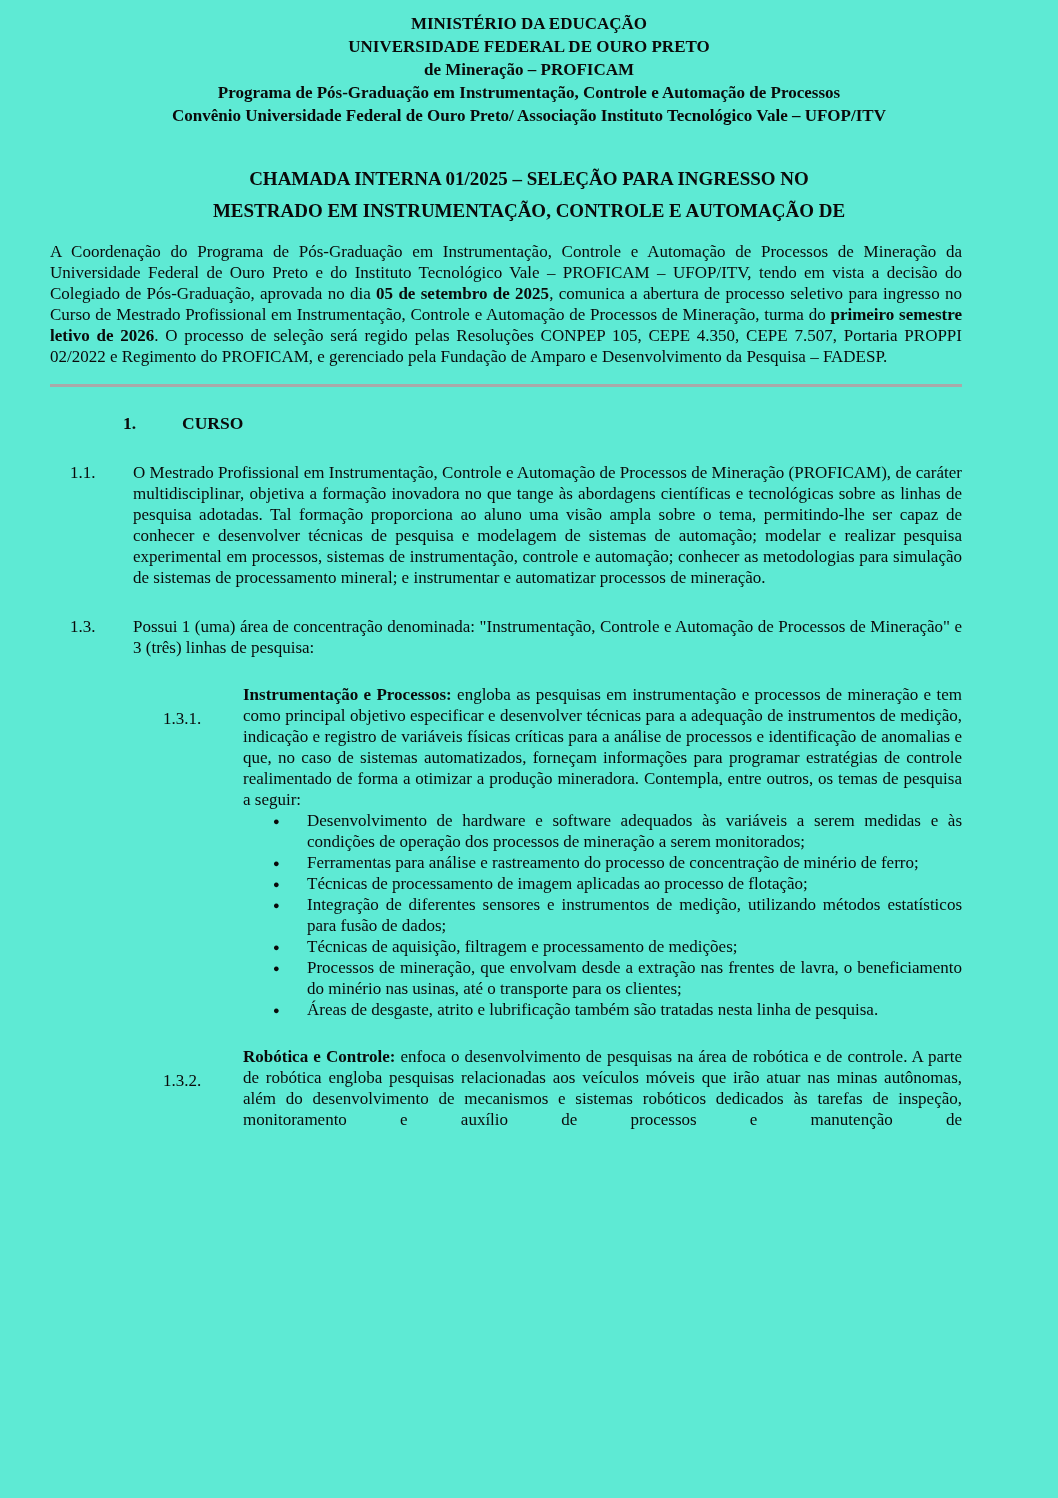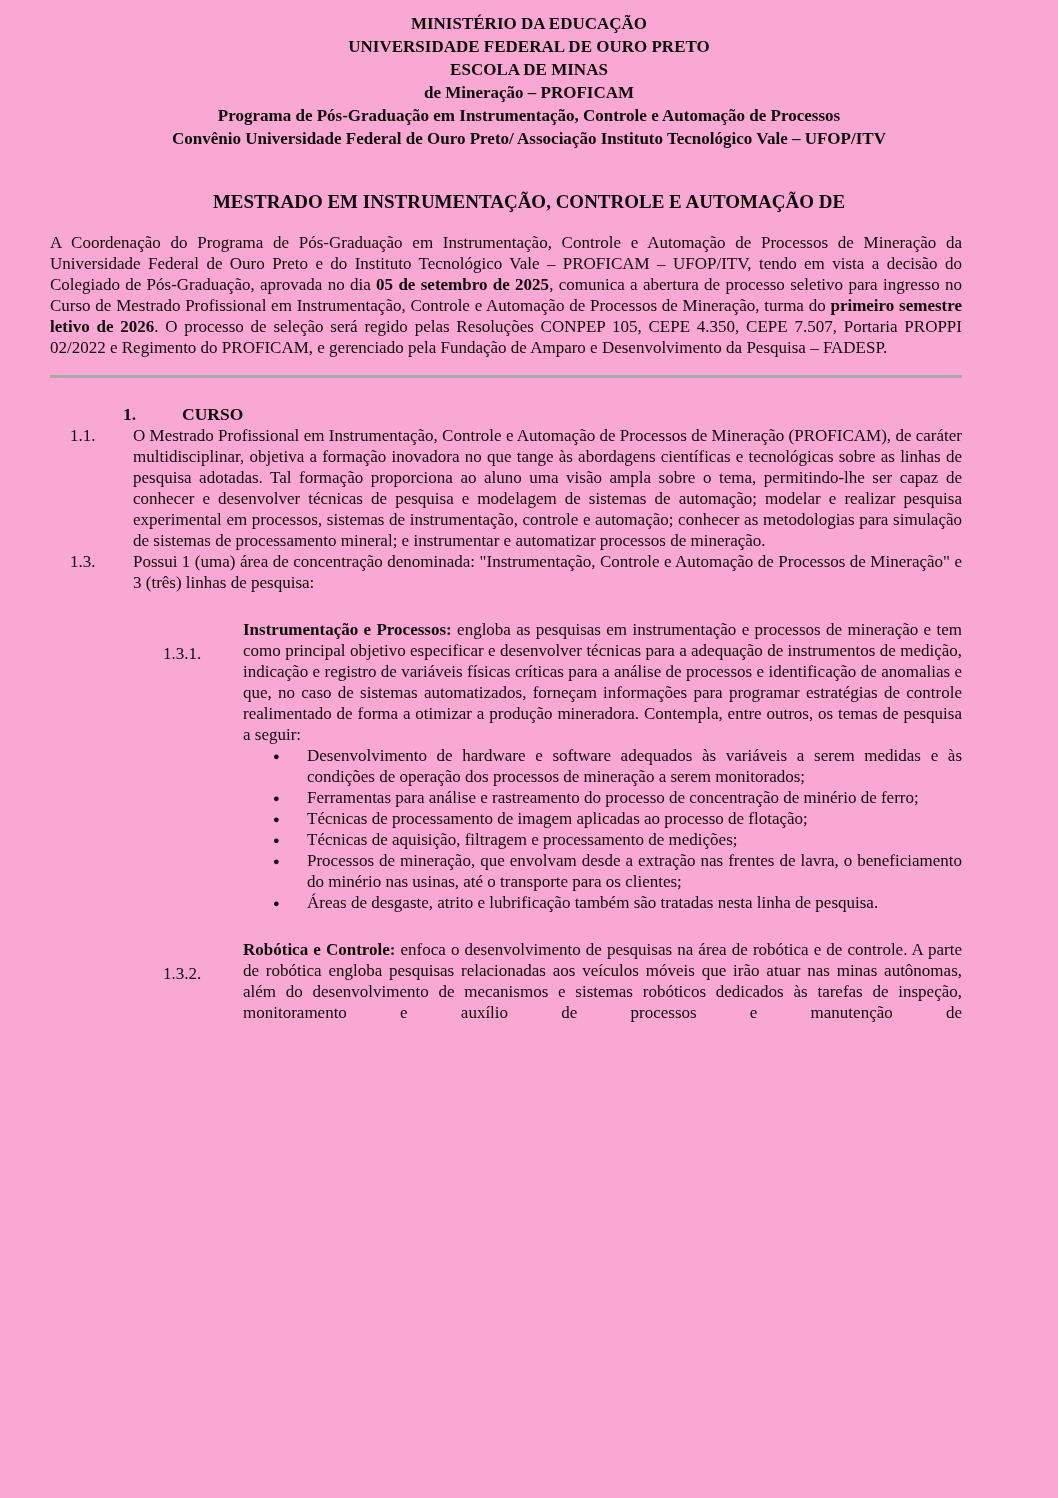--- a/index.html
+++ b/index.html
@@ -4,21 +4,21 @@
 <style>
   html, body {
     margin: 0;
     padding: 0;
     background: #ffffff;
   }
   .page {
     position: relative;
     width: 1058px;
     height: 1498px;
-    background: #f9a8d4;
+    background: #5eead4;
     overflow: hidden;
     font-family: "Liberation Serif", "DejaVu Serif", serif;
     color: #0a0a0a;
   }
   
   .doc-header {
     padding-top: 12px;
     text-align: center;
     font-weight: bold;
     font-size: 17px;
@@ -54,20 +54,21 @@
     font-weight: bold;
     font-size: 17.5px;
   }
   .sec-head .sec-num {
     margin-left: 73px;
     width: 59px;
     flex: none;
   }
   .item {
     display: flex;
+    margin-top: 28px;
     font-family: Liberation Serif, serif;
   }
   .item .item-num {
     margin-left: 20px;
     width: 63px;
     flex: none;
   }
   .item .item-txt {
     flex: 1;
     text-align: justify;
@@ -108,27 +109,27 @@
   }
 </style>
 </head>
 <body>
 
 <div class="page">
 
   <div class="doc-header">
     <div>MINISTÉRIO DA EDUCAÇÃO</div>
     <div>UNIVERSIDADE FEDERAL DE OURO PRETO</div>
-    <div>ESCOLA DE MINAS</div>
     <div>de Mineração – PROFICAM</div>
     <div>Programa de Pós-Graduação em Instrumentação, Controle e Automação de Processos</div>
     <div>Convênio Universidade Federal de Ouro Preto/ Associação Instituto Tecnológico Vale – UFOP/ITV</div>
   </div>
 
   <div class="doc-title">
+    <div>CHAMADA INTERNA 01/2025 – SELEÇÃO PARA INGRESSO NO</div>
     <div>MESTRADO EM INSTRUMENTAÇÃO, CONTROLE E AUTOMAÇÃO DE</div>
   </div>
 
   <div class="body-col">
 
     <p class="intro"><span>A Coordenação do Programa de Pós-Graduação em Instrumentação, Controle e Automação de Processos de Mineração da Universidade Federal de Ouro Preto e do Instituto Tecnológico Vale – PROFICAM – UFOP/ITV, tendo em vista a decisão do Colegiado de Pós-Graduação, aprovada no dia </span><b>05 de setembro de 2025</b><span>, comunica a abertura de processo seletivo para ingresso no Curso de Mestrado Profissional em Instrumentação, Controle e Automação de Processos de Mineração, turma do </span><b>primeiro semestre letivo de 2026</b><span>. O processo de seleção será regido pelas Resoluções CONPEP 105, CEPE 4.350, CEPE 7.507, Portaria PROPPI 02/2022 e Regimento do PROFICAM, e gerenciado pela Fundação de Amparo e Desenvolvimento da Pesquisa – FADESP.</span></p>
 
     <hr class="rule">
 
     <div class="sec-head">
@@ -148,20 +149,21 @@
     </div>
 
     <div class="subitem">
       <span class="sub-num">1.3.1.</span>
       <div class="sub-txt">
         <div><b>Instrumentação e Processos:</b><span> engloba as pesquisas em instrumentação e processos de mineração e tem como principal objetivo especificar e desenvolver técnicas para a adequação de instrumentos de medição, indicação e registro de variáveis físicas críticas para a análise de processos e identificação de anomalias e que, no caso de sistemas automatizados, forneçam informações para programar estratégias de controle realimentado de forma a otimizar a produção mineradora. Contempla, entre outros, os temas de pesquisa a seguir:</span></div>
         <ul class="bullets">
           <li>Desenvolvimento de hardware e software adequados às variáveis a serem medidas e às condições de operação dos processos de mineração a serem monitorados;</li>
           <li>Ferramentas para análise e rastreamento do processo de concentração de minério de ferro;</li>
           <li>Técnicas de processamento de imagem aplicadas ao processo de flotação;</li>
+          <li>Integração de diferentes sensores e instrumentos de medição, utilizando métodos estatísticos para fusão de dados;</li>
           <li>Técnicas de aquisição, filtragem e processamento de medições;</li>
           <li>Processos de mineração, que envolvam desde a extração nas frentes de lavra, o beneficiamento do minério nas usinas, até o transporte para os clientes;</li>
           <li>Áreas de desgaste, atrito e lubrificação também são tratadas nesta linha de pesquisa.</li>
         </ul>
       </div>
     </div>
 
     <div class="subitem">
       <span class="sub-num">1.3.2.</span>
       <div class="sub-txt cutoff"><b>Robótica e Controle:</b><span> enfoca o desenvolvimento de pesquisas na área de robótica e de controle. A parte de robótica engloba pesquisas relacionadas aos veículos móveis que irão atuar nas minas autônomas, além do desenvolvimento de mecanismos e sistemas robóticos dedicados às tarefas de inspeção, monitoramento e auxílio de processos e manutenção de</span></div>

